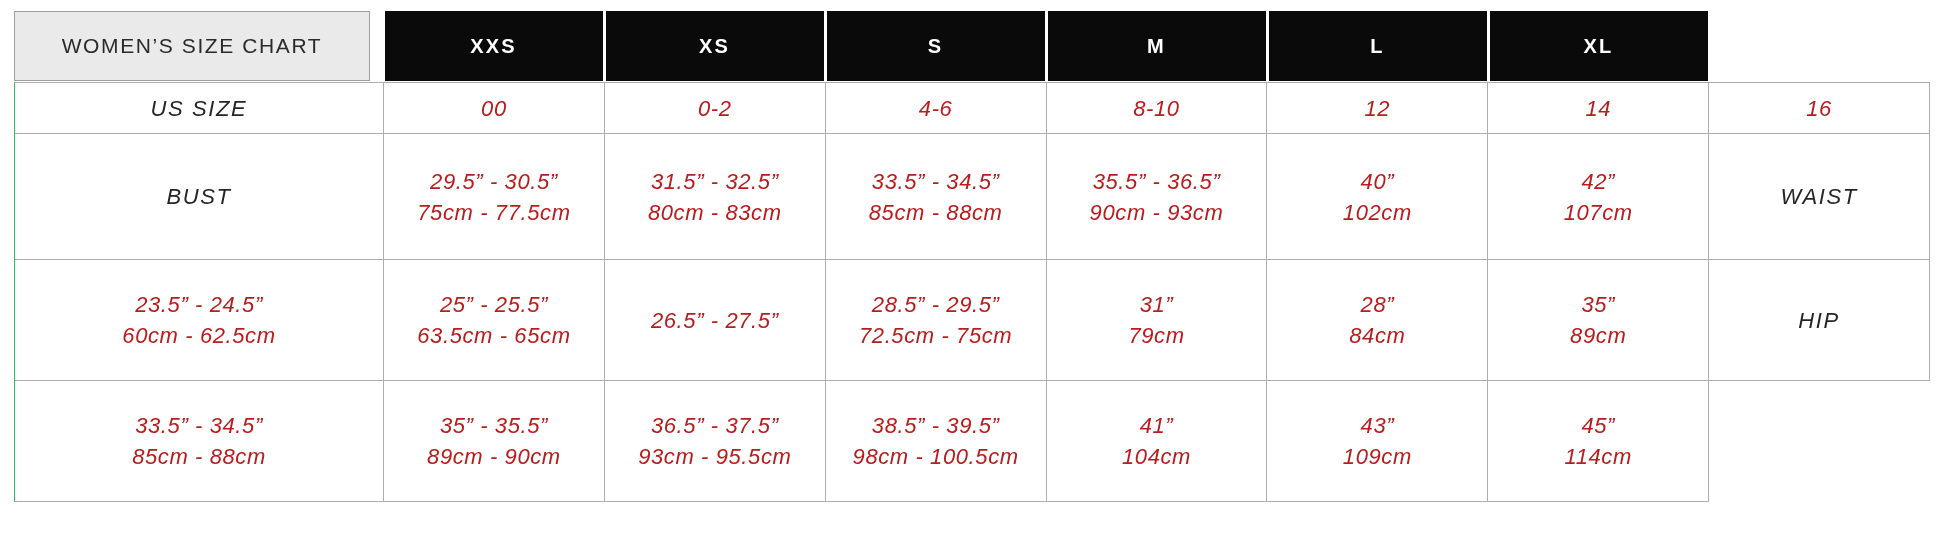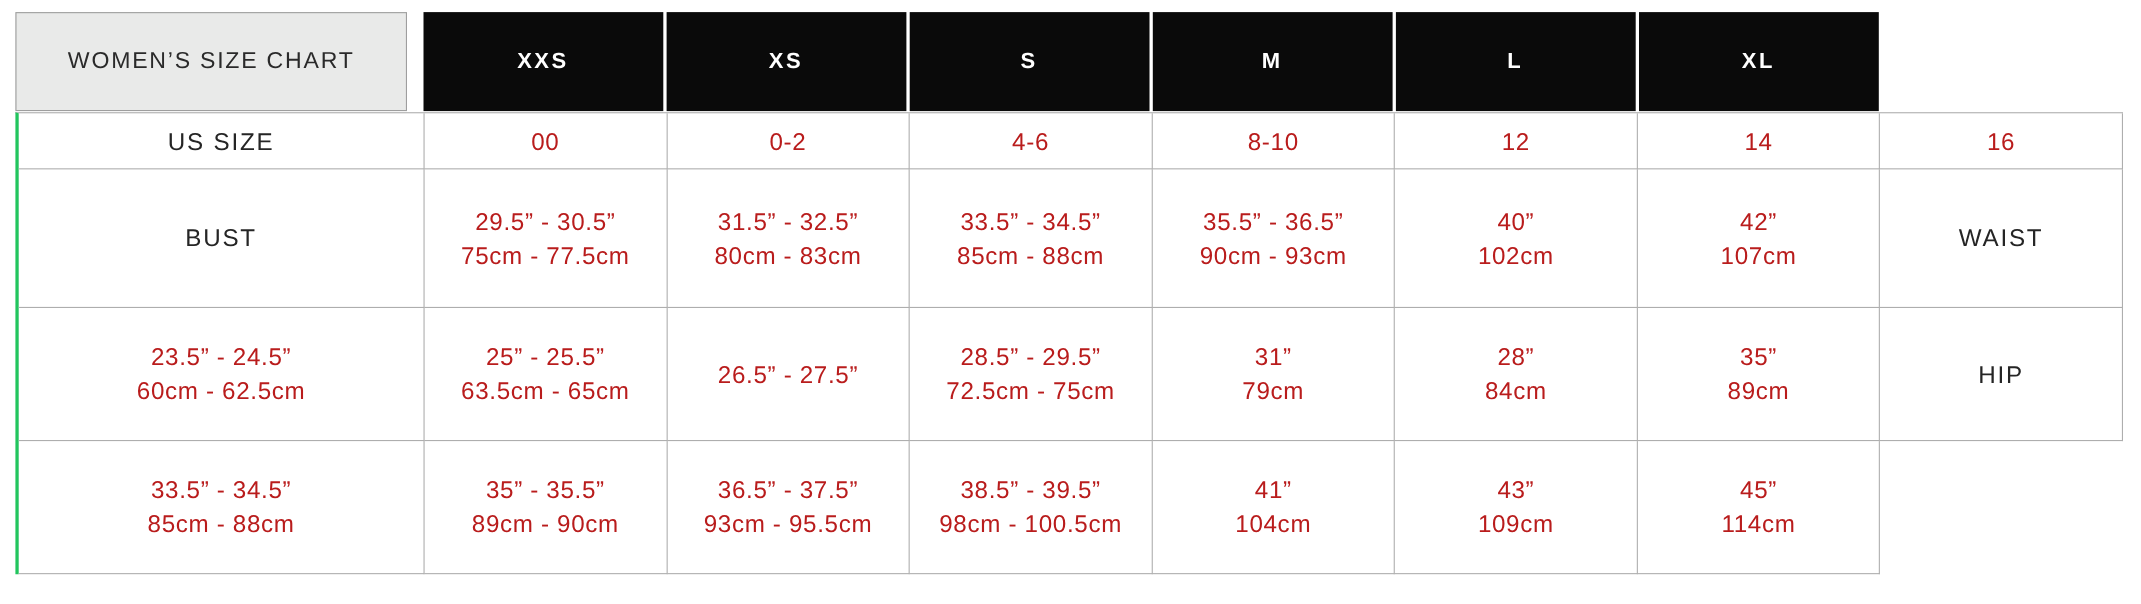--- a/index.html
+++ b/index.html
@@ -14,21 +14,21 @@
   .size-chart {
     position: absolute;
     left: 14px;
     top: 11px;
     width: 1916px;
   }
   
   .header-row {
     display: grid;
     grid-template-columns: 369px repeat(7, 1fr);
-    height: 90px;
+    height: 70px;
   }
   .corner-cell {
     box-sizing: border-box;
     margin-right: 13px;
     background: #e9eae9;
     border: 1px solid #9e9e9e;
     display: flex;
     align-items: center;
     justify-content: center;
     font-size: 21px;
@@ -47,21 +47,22 @@
     font-weight: 600;
     letter-spacing: 2.2px;
   }
   
   .body-grid {
     margin-top: 1px;
     display: grid;
     grid-template-columns: 369px repeat(7, 1fr);
     grid-template-rows: 51px 126px 121px 121px;
     border-top: 1px solid #aeaeae;
-    border-left: 3px solid #22c55e;
+    border-left: 1px solid #22c55e;
+    font-style: italic;
   }
   .bcell {
     box-sizing: border-box;
     border-right: 1px solid #aeaeae;
     border-bottom: 1px solid #aeaeae;
     display: flex;
     flex-direction: column;
     align-items: center;
     justify-content: center;
     color: #b91c1c;

